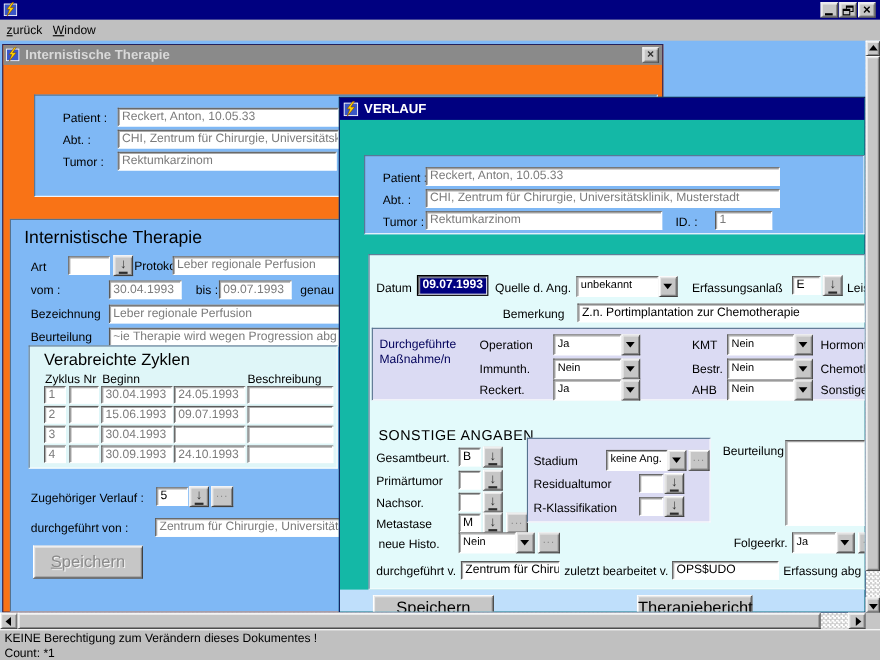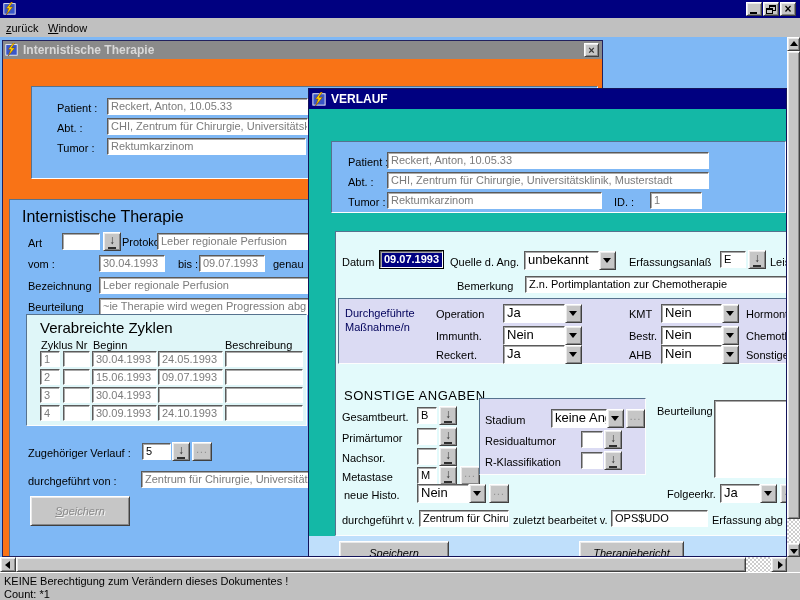--- a/index.html
+++ b/index.html
@@ -13,29 +13,29 @@
   .fld.k { color:#000; }
   .fld.sel { background:#000080; color:#fff; font-weight:bold; outline:1px solid #000; }
   .raised { background:#c6c6c6; border:1px solid; border-color:#fff #404040 #404040 #fff;
             box-shadow:inset 1px 1px 0 #e9e9e9, inset -1px -1px 0 #888; }
   .panel { position:absolute; border:1px solid; border-color:#56728e #fdfdfd #fdfdfd #56728e; }
   .lov { position:absolute; width:18px; height:19px; text-align:center; cursor:default; }
   .lov .ar { display:inline-block; font-weight:bold; font-size:12px; line-height:13px; color:#2e2e2e;
              border-bottom:2px solid #2e2e2e; padding:0 1px; margin-top:1px; }
   .combo { position:absolute; height:19px; display:flex; }
   .combo .cv { flex:1; background:#fff; border:1px solid; border-color:#5a5a5a #fff #fff #5a5a5a;
-               box-shadow:inset 1px 1px 0 #a9a9a9; font-size:13px; line-height:14px; padding:1px 3px;
+               box-shadow:inset 1px 1px 0 #a9a9a9; font-size:10px; line-height:14px; padding:1px 3px;
                color:#000; white-space:nowrap; overflow:hidden; }
   .combo .cb { width:17px; position:relative; background:#c6c6c6; border:1px solid;
                border-color:#fff #404040 #404040 #fff; box-shadow:inset 1px 1px 0 #e9e9e9, inset -1px -1px 0 #888; }
   .tri-dn { position:absolute; width:0; height:0; border:4px solid transparent; border-top:5px solid #000; }
   .cb .tri-dn { left:3px; top:6px; }
   .dots { position:absolute; width:20px; height:19px; font-size:10px; color:#8d8d8d; text-align:center;
           line-height:14px; letter-spacing:1px; }
-  .btn { position:absolute; font-size:11px; color:#000; text-align:center;font-style:italic; }
+  .btn { position:absolute; font-size:15px; color:#000; text-align:center; }
   .btn.disabled { color:#8a8a8a; text-shadow:1px 1px 0 #f4f4f4; }
   .u { text-decoration:underline; }
   .checker { background:repeating-conic-gradient(#fff 0% 25%, #cdcdcd 0% 50%) 0 0 / 4px 4px; }
   .ttl-btn { position:absolute; width:16px; height:14px; }
   .win-title { font-weight:bold; font-size:12px; white-space:nowrap; }
   .big { font-size:16px; color:#000; }
   .med { font-size:15px; color:#000; }
   svg { display:block; }
 </style>
 </head>

